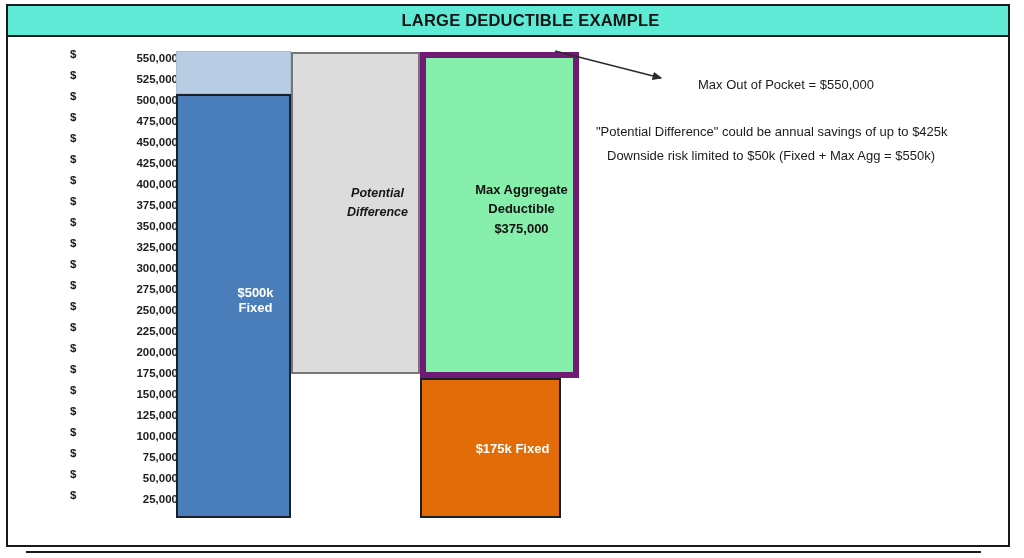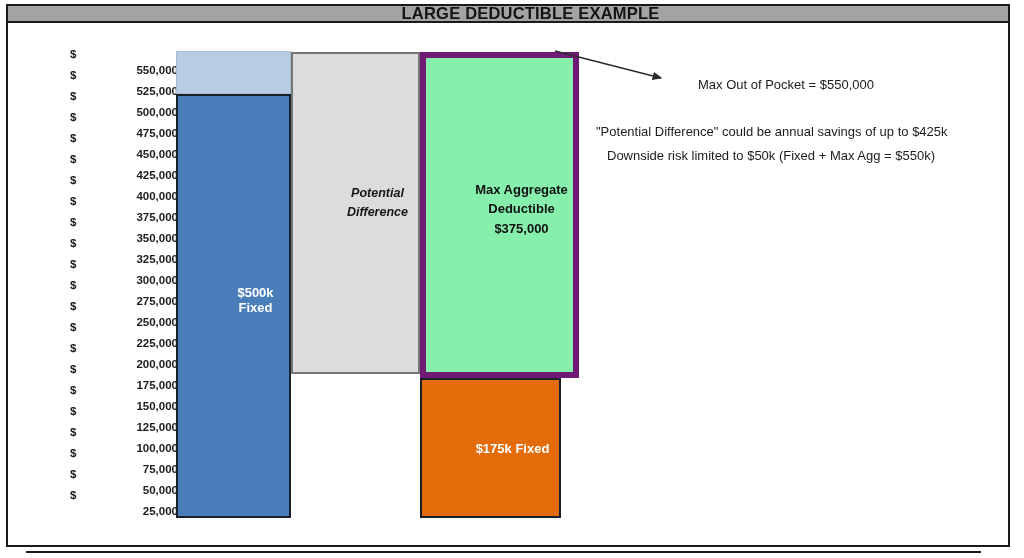--- a/index.html
+++ b/index.html
@@ -25,27 +25,27 @@
     box-sizing: border-box;
     background: #ffffff;
   }
 
   
   #title-band {
     position: absolute;
     left: 0;
     top: 0;
     width: 100%;
-    height: 17px;
+    height: 31px;
     border-bottom: 2px solid #1a1a1a;
     box-sizing: border-box;
     display: flex;
     align-items: center;
     justify-content: center;
-    background: #a3a3a3;
+    background: #5eead4;
     padding-left: 45px;
   }
   #title-text {
     font-size: 16.5px;
     font-weight: bold;
     color: #141414;
     letter-spacing: 0.2px;
     white-space: nowrap;
   }
 
@@ -74,21 +74,21 @@
     color: #1c1c1c;
   }
   .tick-dollar {
     position: absolute;
     left: 8px;
     top: 0;
   }
   .tick-value {
     position: absolute;
     right: 0;
-    top: 16px;
+    top: 4px;
     text-align: right;
   }
 
   
   .bar {
     position: absolute;
     box-sizing: border-box;
     display: flex;
     align-items: center;
     justify-content: center;

